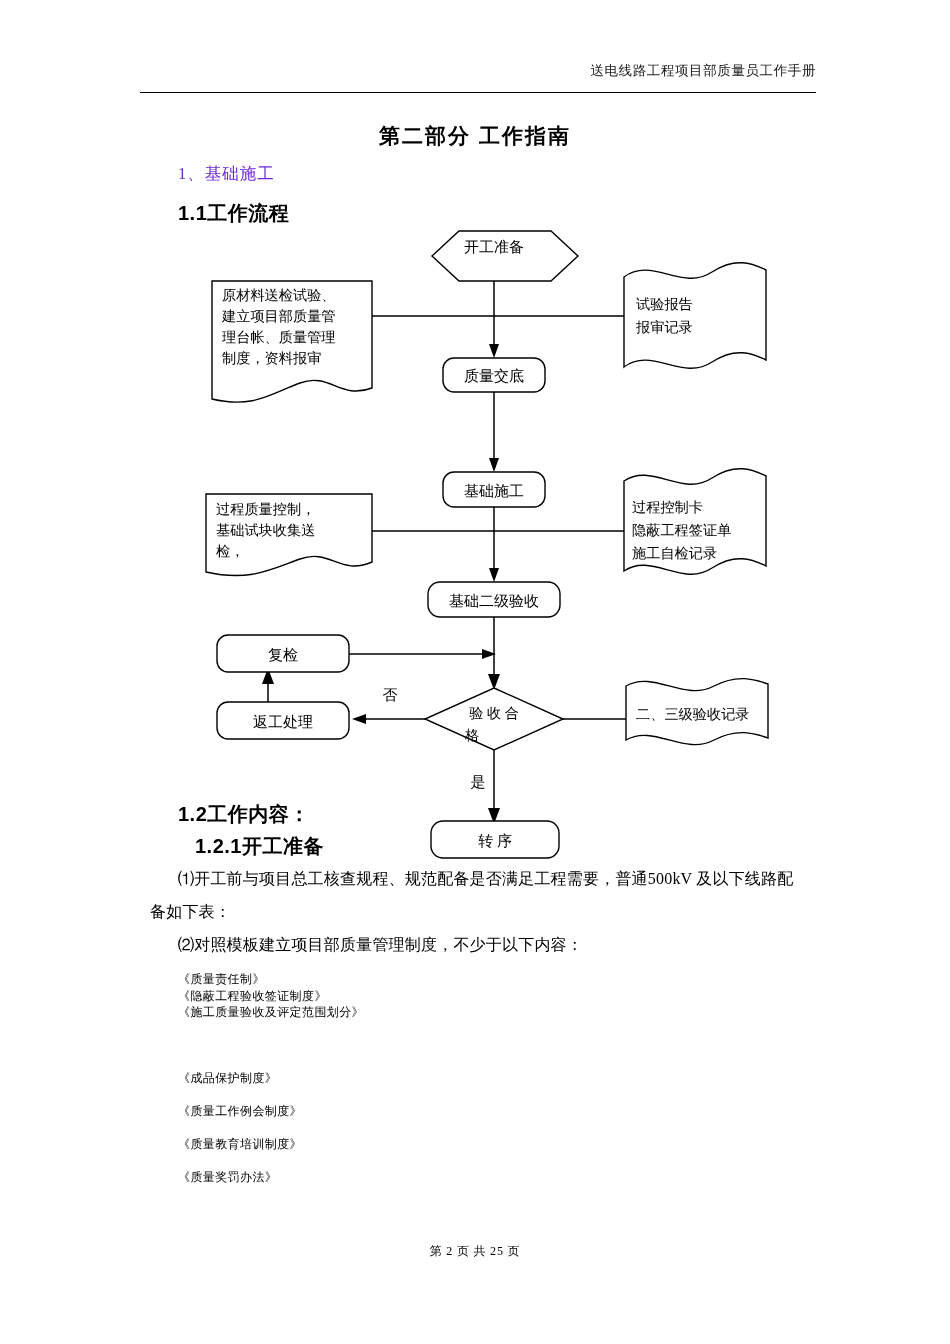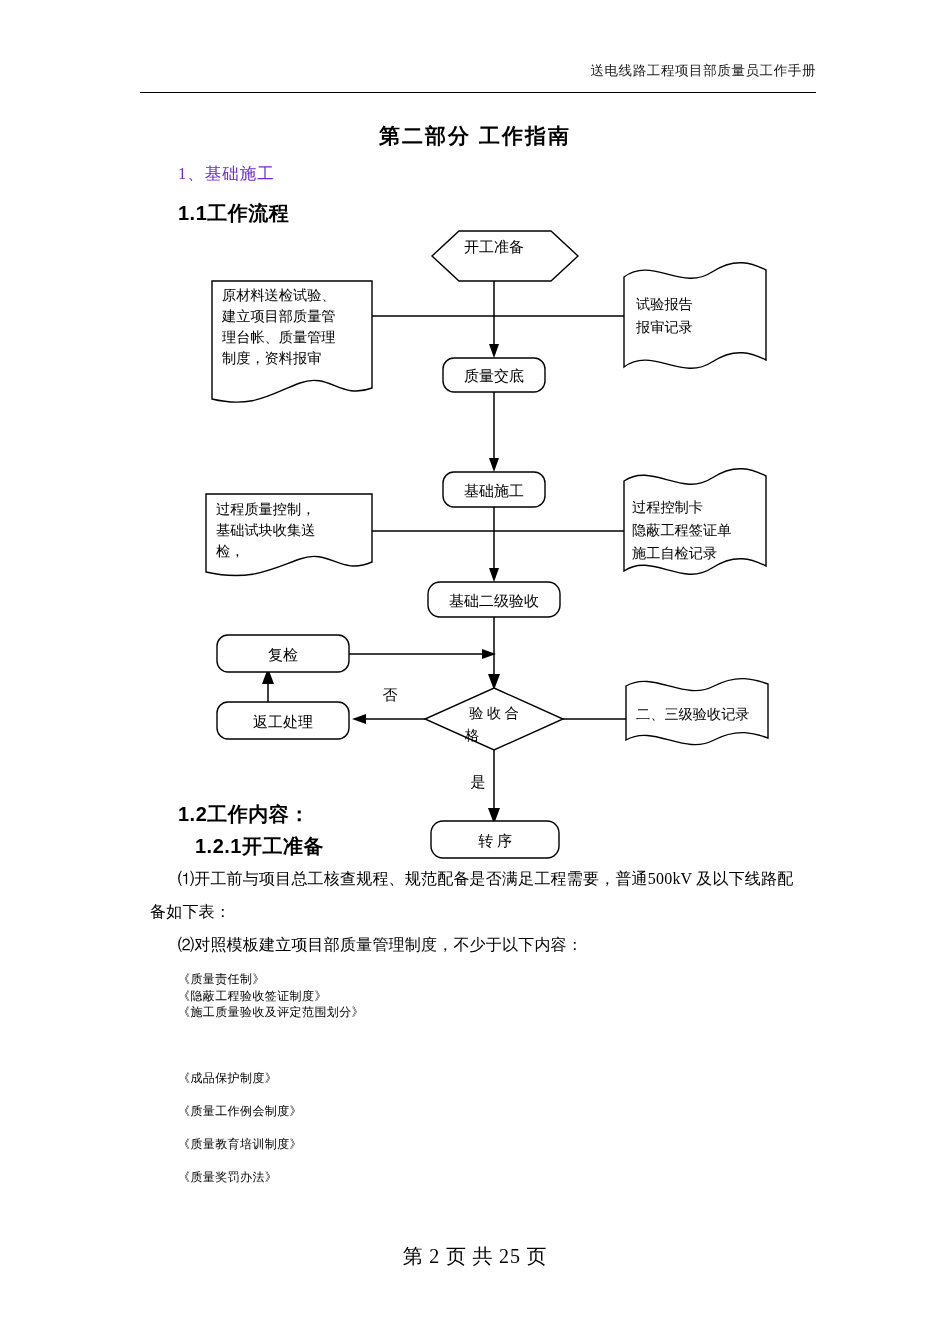--- a/index.html
+++ b/index.html
@@ -84,21 +84,21 @@
     letter-spacing: 0.4px;
     font-family: Liberation Mono, monospace;
   }
 
   .footer {
     position: absolute;
     left: 0;
     top: 1243px;
     width: 950px;
     text-align: center;
-    font-size: 20px;
+    font-size: 12px;
     letter-spacing: 0.8px;
   }
 
   
   .flow {
     position: absolute;
     left: 0;
     top: 0;
     width: 950px;
     height: 1128px;

